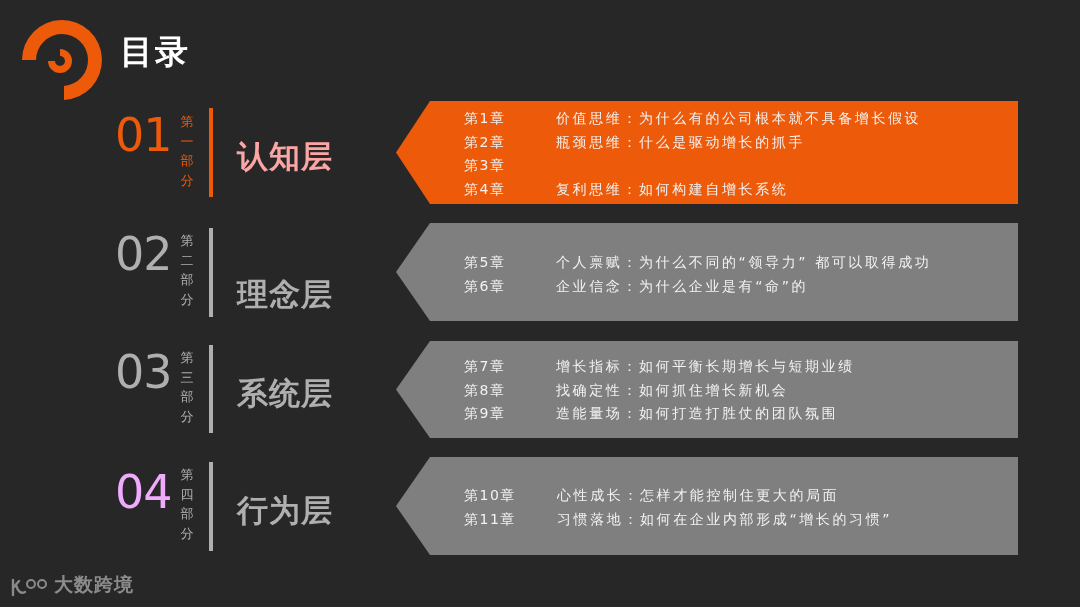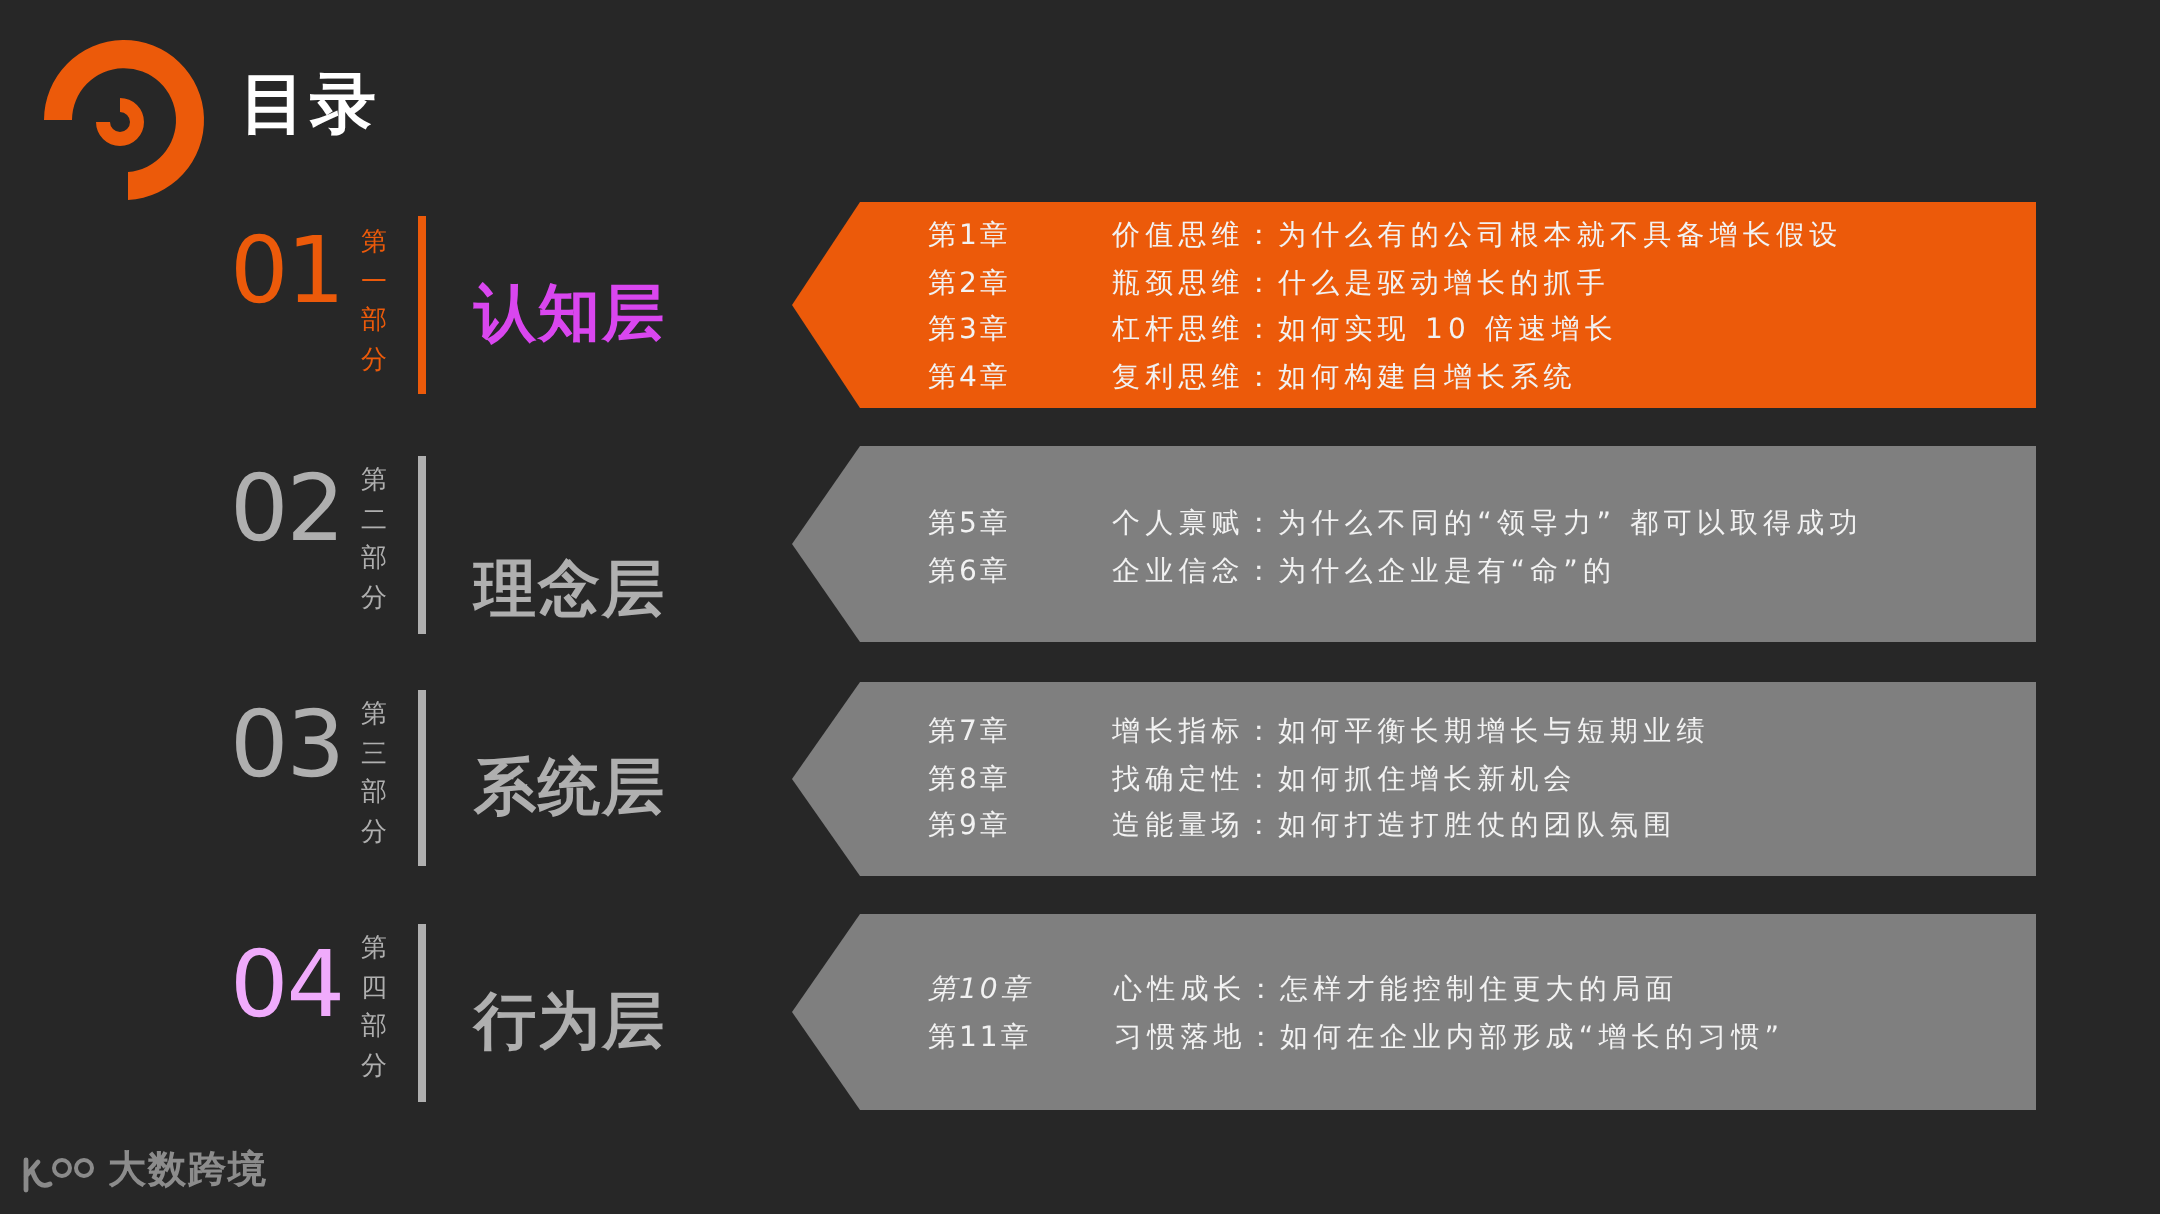--- a/index.html
+++ b/index.html
@@ -56,37 +56,36 @@
 
 <div class="section" style="top:0;">
   <div class="num" style="top:112px;color:#EC5A0A;">01</div>
   <div class="part" style="top:112px;color:#EC5A0A;">
     <span>第</span>
     <span>一</span>
     <span>部</span>
     <span>分</span>
   </div>
   <div class="vbar" style="top:108px;height:89px;background:#EC5A0A;"></div>
-  <div class="layer" style="top:136px;color:#d946ef;">认知层</div>
+  <div class="layer" style="top:136px;color:#fca5a5;">认知层</div>
   <div class="banner" style="top:101px;height:103px;">
     <svg width="622" height="103" viewBox="0 0 622 103">
       <polygon points="34,0 622,0 622,103 34,103 0,51.5" fill="#EC5A0A"></polygon>
     </svg>
     <div class="chapters" style="top:6px;">
       <div class="ch">
           <span class="ch-no">第1章</span>
           <span>价值思维：为什么有的公司根本就不具备增长假设</span>
         </div>
       <div class="ch">
           <span class="ch-no">第2章</span>
           <span>瓶颈思维：什么是驱动增长的抓手</span>
         </div>
       <div class="ch">
           <span class="ch-no">第3章</span>
-          <span>杠杆思维：如何实现 10 倍速增长</span>
         </div>
       <div class="ch">
           <span class="ch-no">第4章</span>
           <span>复利思维：如何构建自增长系统</span>
         </div>
     </div>
   </div>
 </div>
 
 <div class="section" style="top:0;">
@@ -156,21 +155,21 @@
     <span>分</span>
   </div>
   <div class="vbar" style="top:462px;height:89px;background:#AFAFAF;"></div>
   <div class="layer" style="top:490px;color:#AFAFAF;">行为层</div>
   <div class="banner" style="top:457px;height:98px;">
     <svg width="622" height="98" viewBox="0 0 622 98">
       <polygon points="34,0 622,0 622,98 34,98 0,49" fill="#7F7F7F"></polygon>
     </svg>
     <div class="chapters" style="top:27px;">
       <div class="ch">
-          <span class="ch-no" style="width:71px;font-style:italic;">第10章</span>
+          <span class="ch-no" style="width:71px;">第10章</span>
           <span>心性成长：怎样才能控制住更大的局面</span>
         </div>
       <div class="ch">
           <span class="ch-no" style="width:71px;">第11章</span>
           <span>习惯落地：如何在企业内部形成“增长的习惯”</span>
         </div>
     </div>
   </div>
 </div>
 

